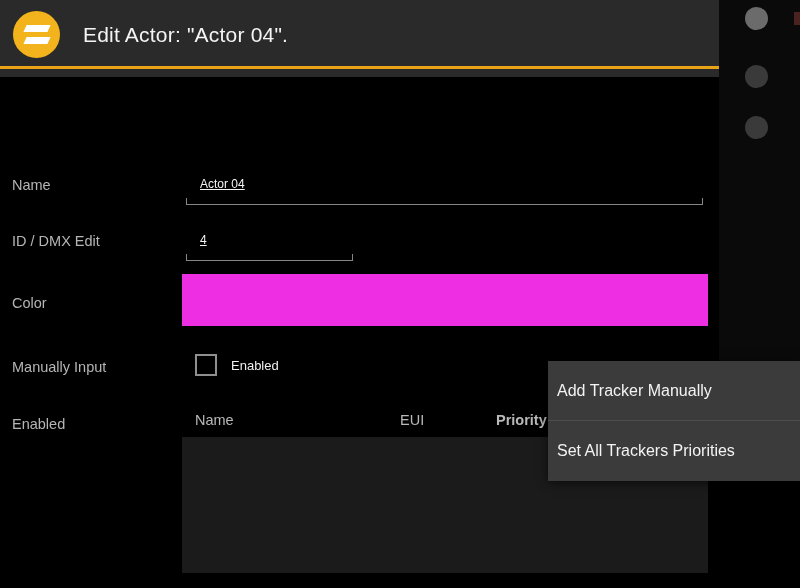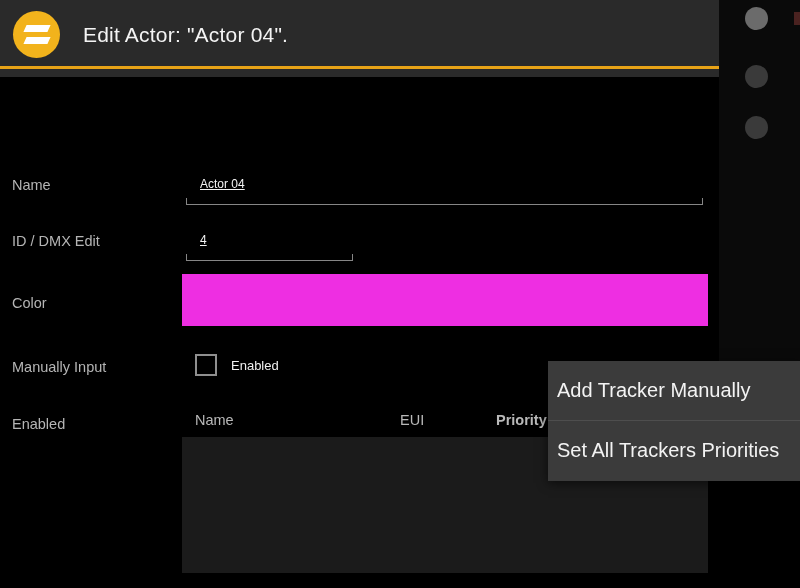--- a/index.html
+++ b/index.html
@@ -127,21 +127,21 @@
   .popup {
     position:absolute; left:548px; top:361px;
     width:252px; height:120px;
     background:#3b3b3b;
     box-shadow:0 2px 10px rgba(0,0,0,0.6);
     z-index:30;
   }
   .popup-item {
     height:59px; display:flex; align-items:center;
     padding-left:9px;
-    color:#f3f3f3; font-size:20px; white-space:nowrap;
+    color:#f3f3f3; font-size:16px; white-space:nowrap;
   }
   .popup-divider { height:1px; background:#4e4e4e; }
 </style>
 </head>
 <body>
 
 <div id="root">
 
   <div class="bg-app">
     <div class="bg-panel"></div>

